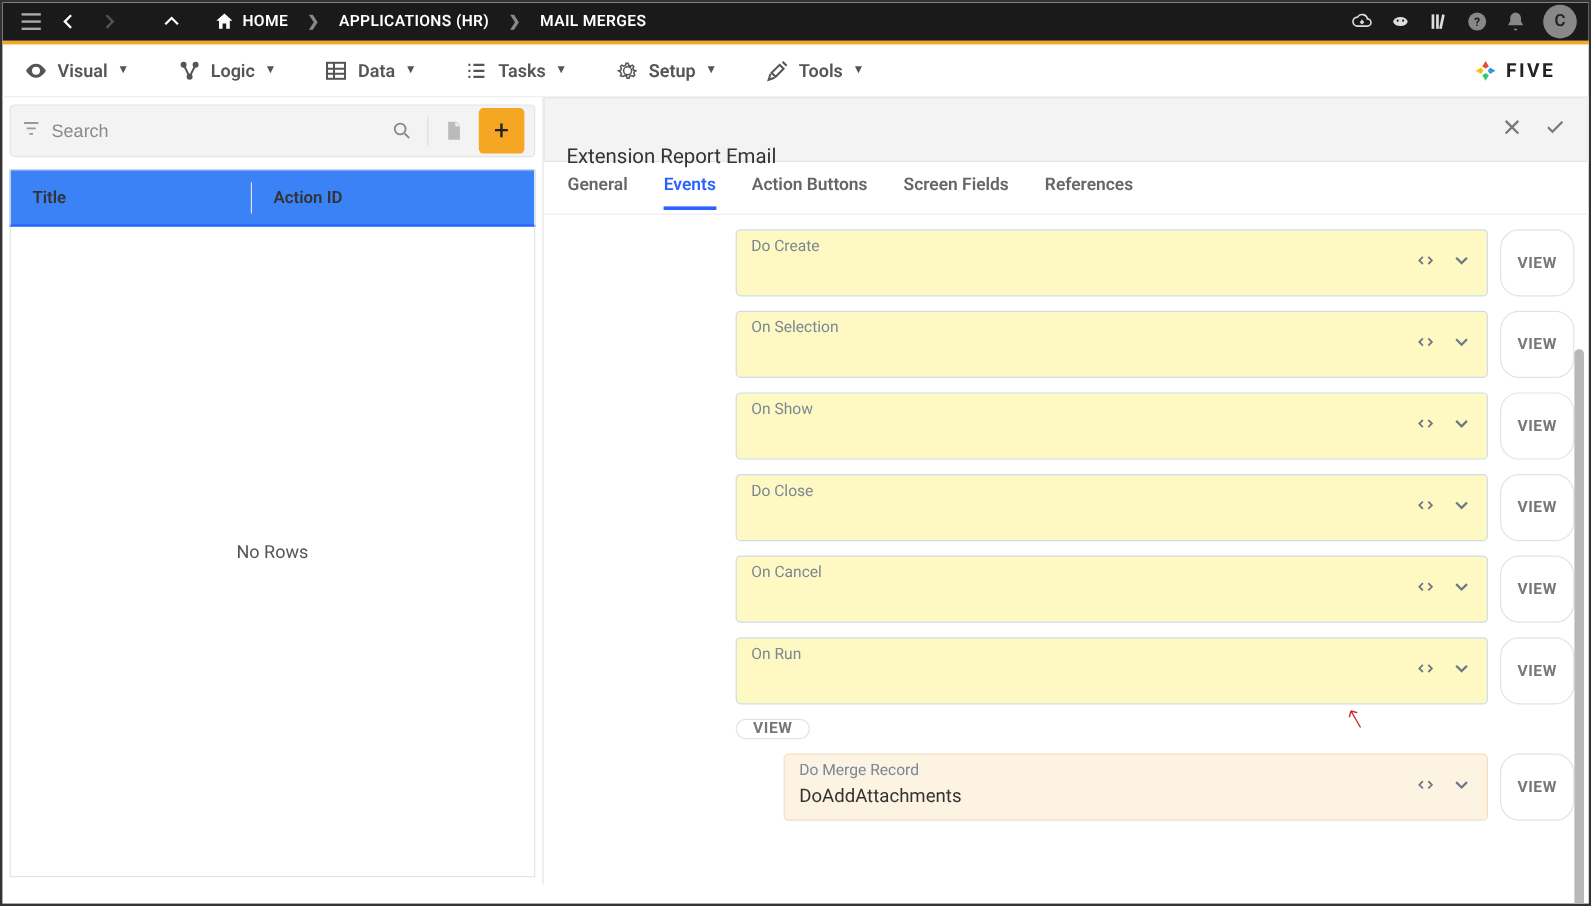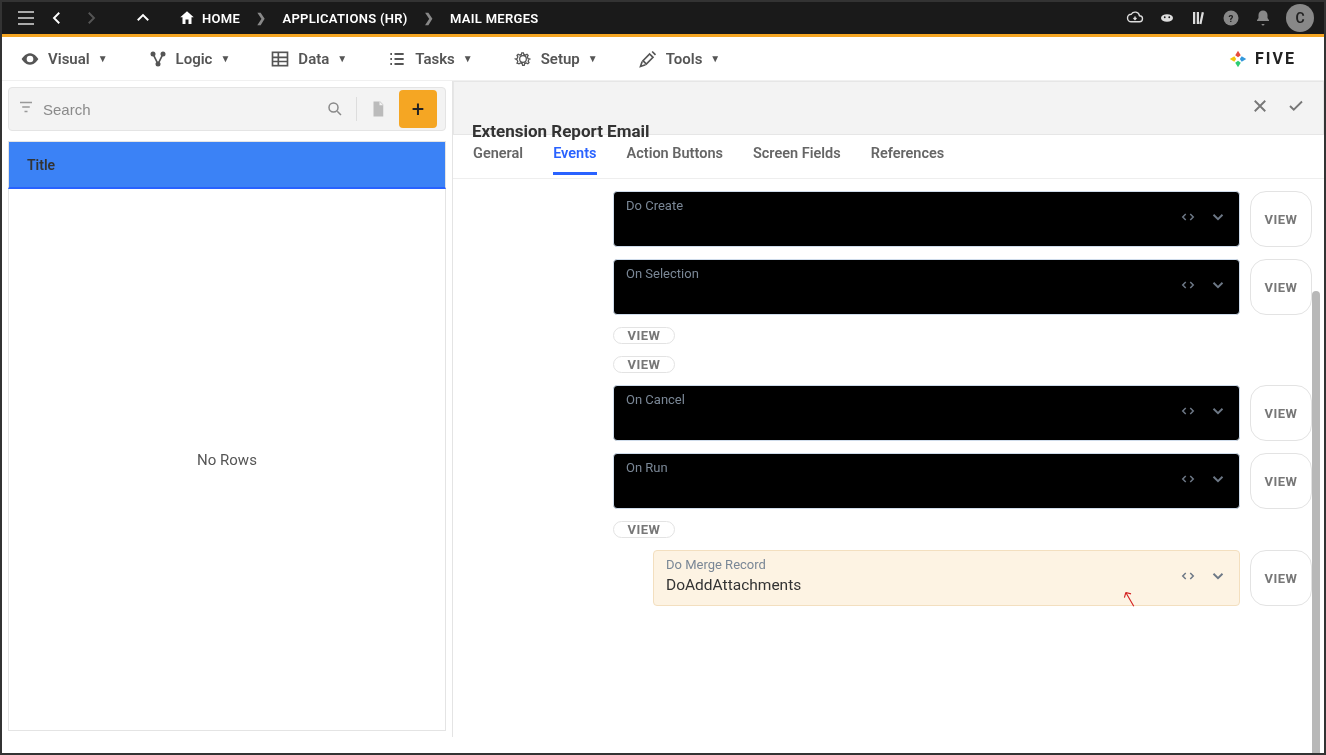--- a/index.html
+++ b/index.html
@@ -38,31 +38,31 @@
   .add-btn { width:38px; height:38px; border-radius:4px; background:#f5a623; color:#222; display:flex; align-items:center; justify-content:center; font-size:22px; font-weight:400; cursor:pointer; margin-left:6px;}
   
   .grid-head { display:flex; background:#3b82f6; border:1px solid #e4e4e4; border-bottom:2px solid #2962ff; margin-top:10px; height:48px; align-items:center; font-weight:600; color:#333; font-size:14px;}
   .grid-head .col1{ flex:0 0 200px; padding-left:18px;}
   .grid-head .col2{ flex:1; padding-left:18px; border-left:1px solid #e0e0e0; height:26px; display:flex; align-items:center;}
   .grid-body { flex:1; display:flex; align-items:center; justify-content:center; color:#555; font-size:15px; background:#fff; border:1px solid #e4e4e4; border-top:none;}
   
   
   .right-panel { flex:1; display:flex; flex-direction:column; border-left:1px solid #e4e4e4; position:relative;}
   .rp-header { height:54px; background:#f3f3f3; border:1px solid #e6e6e6; display:flex; align-items:center; padding:0 18px;}
-  .rp-title { font-size:17px; font-weight:700; color:#333;margin-top:46px;}
+  .rp-title { font-size:17px; font-weight:400; color:#333;margin-top:46px;}
   .rp-actions { margin-left:auto; display:flex; gap:18px; color:#777; }
   .rp-actions span{cursor:pointer; font-size:18px;}
   
   .tabs { display:flex; gap:30px; padding:0 20px; height:44px; align-items:flex-start; border-bottom:1px solid #eee; font-size:14.5px; font-weight:600; color:#666;}
   .tab { cursor:pointer; padding-bottom:10px; padding-top:10px;}
   .tab.active { color:#2962ff; border-bottom:3px solid #2962ff;}
   
   .events-scroll { flex:1; overflow-y:auto; padding:12px 12px 12px 160px; }
   .event-row { display:flex; gap:10px; margin-bottom:12px;}
-  .event-card { flex:1; background:#000000; border:1px solid #cfdceb; border-radius:4px; padding:8px 12px; min-height:56px; display:flex; align-items:center; position:relative;}
+  .event-card { flex:1; background:#fef9c3; border:1px solid #cfdceb; border-radius:4px; padding:8px 12px; min-height:56px; display:flex; align-items:center; position:relative;}
   .event-card.highlight { background:#fdf3e3; border-color:#f3dfbf;margin-left:40px;}
   .ev-label { font-size:13px; color:#7a8796; position:absolute; top:6px; left:12px;}
   .ev-value { font-size:15.5px; color:#333; margin-top:14px;}
   .ev-icons { margin-left:auto; display:flex; gap:12px; color:#6d7886;}
   .ev-icons span{cursor:pointer;}
   .view-btn { width:62px; border:1px solid #e3e3e3; border-radius:16px; display:flex; align-items:center; justify-content:center; font-weight:700; font-size:13px; letter-spacing:0.5px; color:#777; cursor:pointer; background:#fff;}
   
   .arrow-annot { position:absolute; color:#dc2020; font-size:24px; pointer-events:none;}
   
   
@@ -230,20 +230,23 @@
       <span class="sr-div"></span>
       <span class="sr-btn doc-icon">
         <svg viewBox="0 0 24 24" fill="#bbb">
             <path d="M6 2h9l4 4v16H6zM14 2v5h5"></path>
           </svg>
       </span>
       <div class="add-btn">+</div>
     </div>
     <div class="grid-head">
       <div class="col1"><span>Title</span></div>
+      <div class="col2">
+          <span>Action ID</span>
+        </div>
     </div>
     <div class="grid-body">
       <span>No Rows</span>
     </div>
   </div>
 
   <div class="right-panel">
     <div class="rp-header">
       <span class="rp-title">Extension Report Email</span>
       <div class="rp-actions">
@@ -290,23 +293,45 @@
                   <path d="M9 8l-4 4 4 4M15 8l4 4-4 4"></path>
                 </svg></span>
               <span><svg viewBox="0 0 24 24" fill="none" stroke="#6d7886" stroke-width="2.5">
                   <path d="M6 9l6 6 6-6"></path>
                 </svg></span>
             </div>
           </div>
           <div class="view-btn">VIEW</div>
         </div>
         <div class="event-row">
-          <div class="view-btn">VIEW</div>
-        </div>
-        <div class="event-row">
+          <div class="event-card">
+            <span class="ev-label">On Show</span>
+            <div class="ev-icons">
+              <span><svg viewBox="0 0 24 24" fill="none" stroke="#6d7886" stroke-width="2">
+                  <path d="M9 8l-4 4 4 4M15 8l4 4-4 4"></path>
+                </svg></span>
+              <span><svg viewBox="0 0 24 24" fill="none" stroke="#6d7886" stroke-width="2.5">
+                  <path d="M6 9l6 6 6-6"></path>
+                </svg></span>
+            </div>
+          </div>
+          <div class="view-btn">VIEW</div>
+        </div>
+        <div class="event-row">
+          <div class="event-card">
+            <span class="ev-label">Do Close</span>
+            <div class="ev-icons">
+              <span><svg viewBox="0 0 24 24" fill="none" stroke="#6d7886" stroke-width="2">
+                  <path d="M9 8l-4 4 4 4M15 8l4 4-4 4"></path>
+                </svg></span>
+              <span><svg viewBox="0 0 24 24" fill="none" stroke="#6d7886" stroke-width="2.5">
+                  <path d="M6 9l6 6 6-6"></path>
+                </svg></span>
+            </div>
+          </div>
           <div class="view-btn">VIEW</div>
         </div>
         <div class="event-row">
           <div class="event-card">
             <span class="ev-label">On Cancel</span>
             <div class="ev-icons">
               <span><svg viewBox="0 0 24 24" fill="none" stroke="#6d7886" stroke-width="2">
                   <path d="M9 8l-4 4 4 4M15 8l4 4-4 4"></path>
                 </svg></span>
               <span><svg viewBox="0 0 24 24" fill="none" stroke="#6d7886" stroke-width="2.5">

